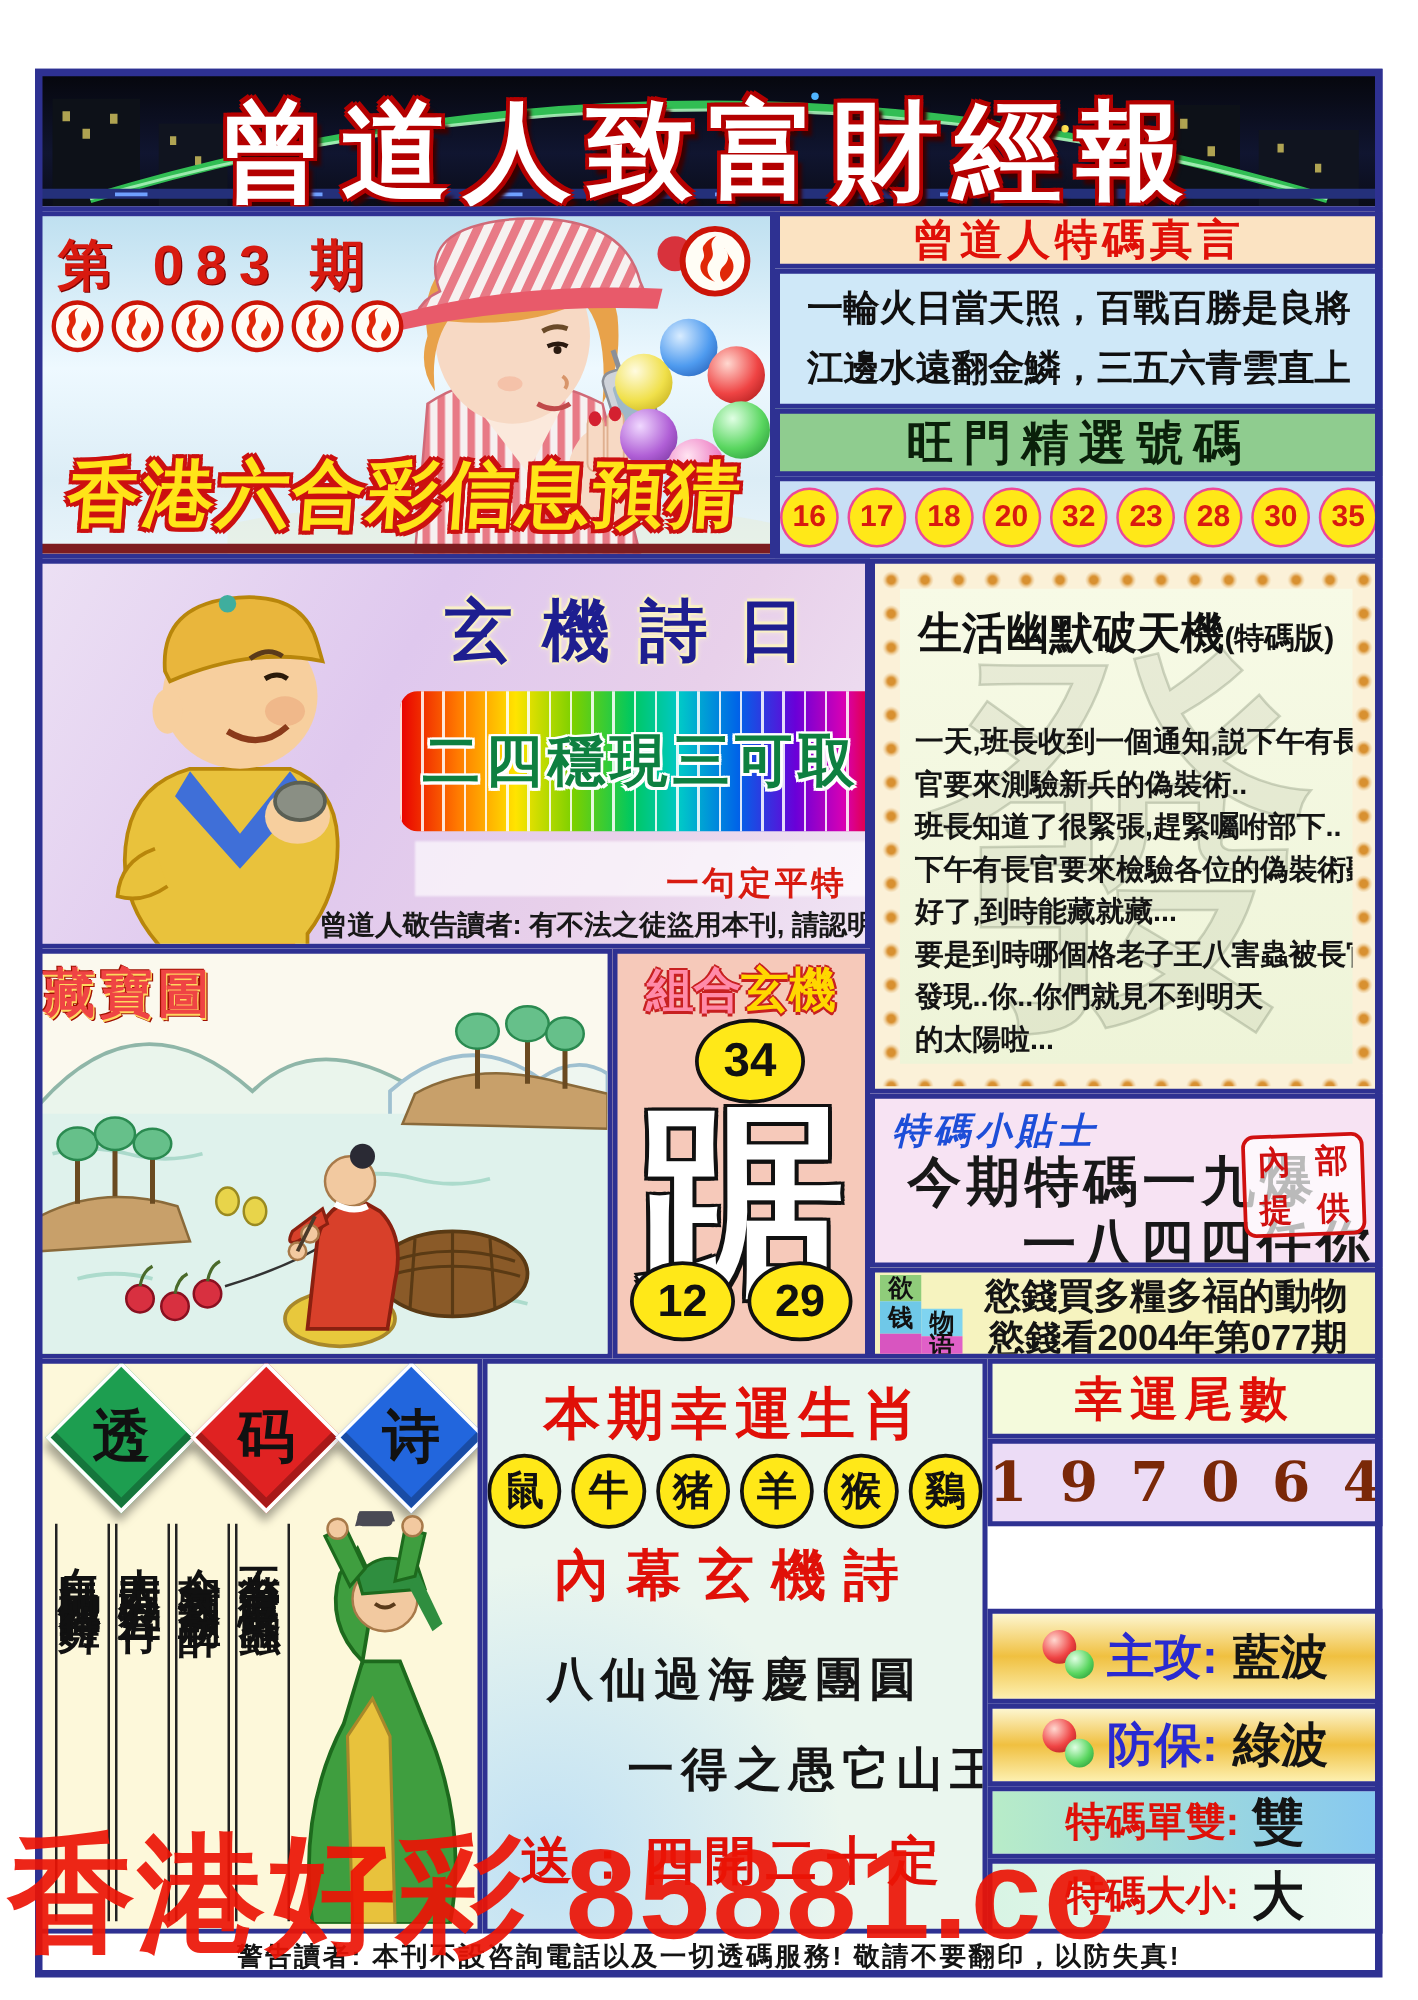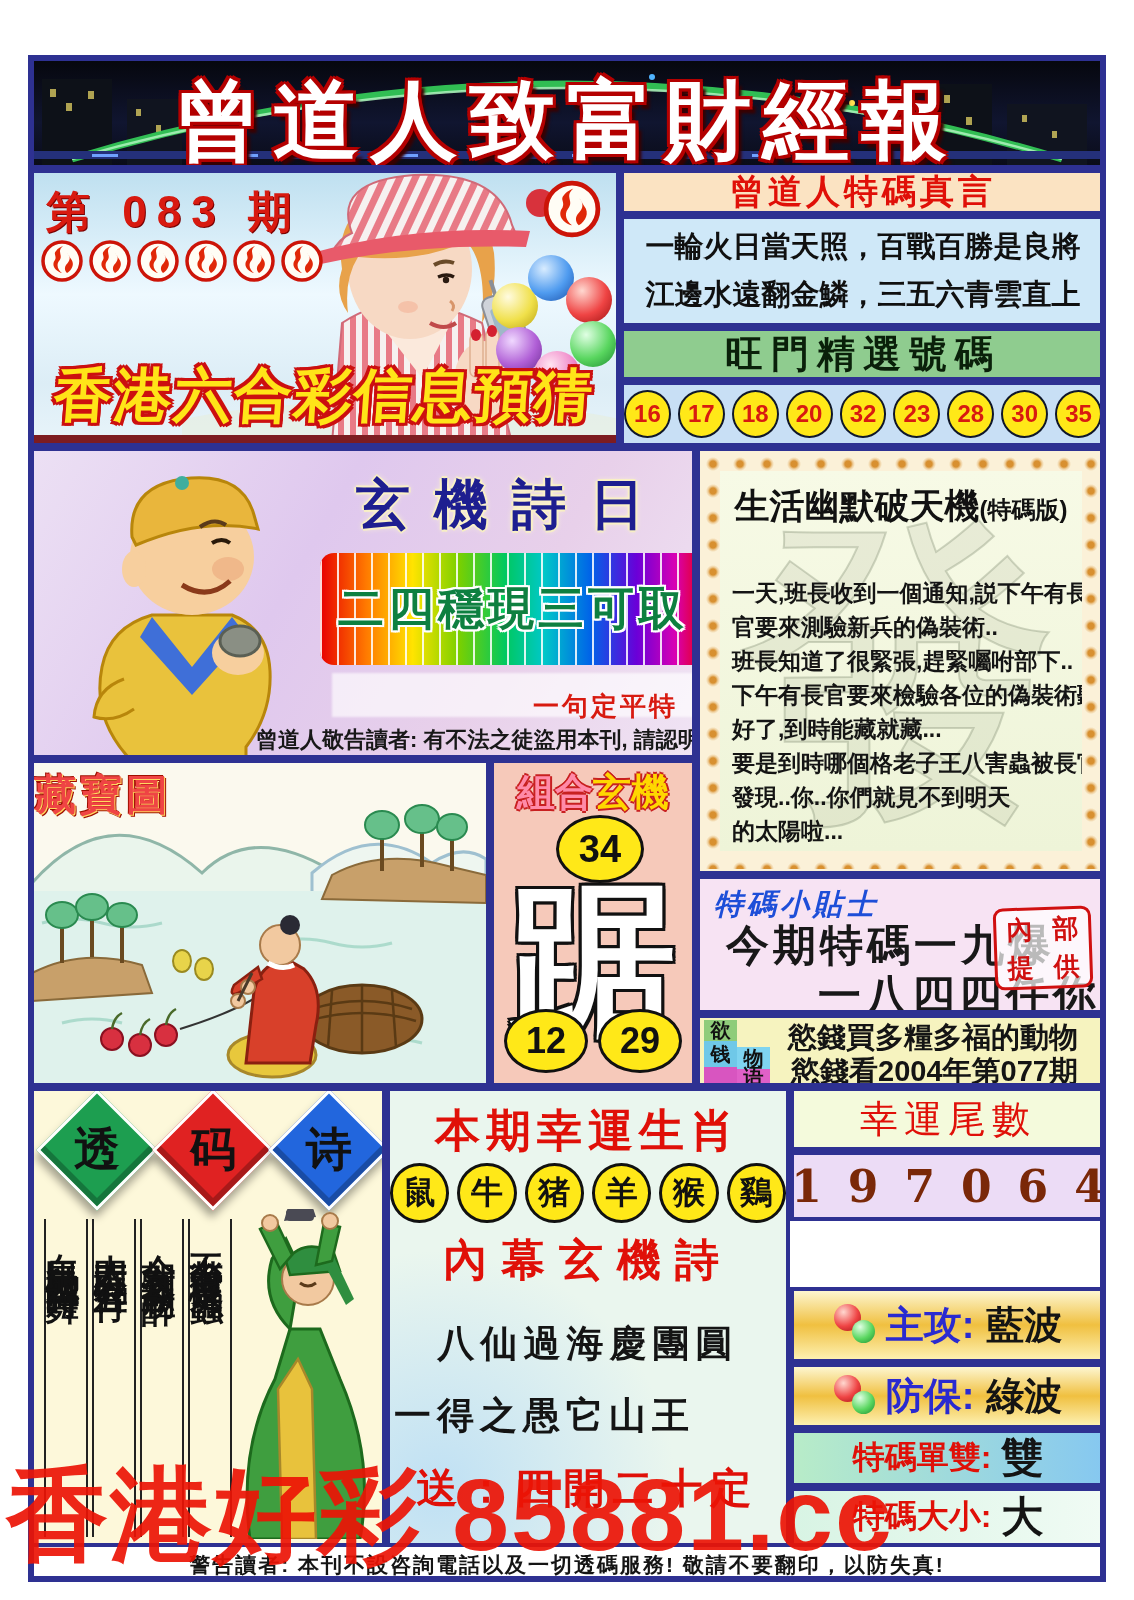--- a/index.html
+++ b/index.html
@@ -44,21 +44,21 @@
      display:flex;align-items:center;justify-content:center;}
   #mx-header span{color:#e01008;font-size:34px;font-weight:900;letter-spacing:4px;}
   #mx-verse{left:620px;top:215px;width:486px;height:112px;background:#cfe8f8;
      display:flex;flex-direction:column;justify-content:space-evenly;}
   #mx-verse div{color:#101010;font-size:29px;font-weight:900;text-align:center;white-space:nowrap;}
   #mx-numtitle{left:620px;top:327px;width:486px;height:54px;background:#8fcc8f;
      display:flex;align-items:center;justify-content:center;}
   #mx-numtitle span{color:#0a200a;font-size:38px;font-weight:900;letter-spacing:8px;}
   #mx-numbers{left:620px;top:381px;width:486px;height:66px;background:#c8dff5;
      display:flex;align-items:center;justify-content:center;gap:7px;}
-  .numball{width:44px;height:44px;border-radius:50%;background:#ffe818;border:2px solid #0f172a;
+  .numball{width:44px;height:44px;border-radius:50%;background:#ffe818;border:2px solid #ec4899;
      display:flex;align-items:center;justify-content:center;color:#d81a10;font-size:24px;font-weight:900;}
   
   #mystic{left:28px;top:447px;width:668px;height:312px;
      background:linear-gradient(120deg,#ece0f4 0%,#dfc8ee 40%,#e8d0ea 70%,#f0e4f4 100%);}
   #mystic .title{position:absolute;left:300px;top:18px;width:360px;text-align:center;
      color:#1e1e90;font-size:54px;font-weight:900;letter-spacing:24px;
      text-shadow:0 0 6px #fff8d0,-2px 0 #f6ecc0,2px 0 #f6ecc0,0 2px #f6ecc0,0 -2px #f6ecc0;}
   .rainbow{position:absolute;left:288px;top:102px;width:386px;height:112px;border-radius:14px;
      background:linear-gradient(90deg,#e80000 0,#ff7a00 12%,#ffe400 24%,#7ad000 36%,#00c860 48%,#00c8c8 58%,#0064e8 70%,#6a00d8 82%,#d800b4 92%,#e80000 100%);
      display:flex;align-items:center;justify-content:center;}
@@ -137,26 +137,26 @@
      font-family:"DejaVu Serif","Liberation Serif",serif;font-size:34px;font-weight:900;color:#111;letter-spacing:6px;}
   
   #lucky{left:386px;top:1087px;width:404px;height:460px;
      background:#eaf6ee;background-image:radial-gradient(circle at 12% 88%,#bfe0f4,transparent 45%);}
   #lucky .t1{position:absolute;left:0;top:10px;width:100%;text-align:center;color:#e01008;font-size:45px;font-weight:900;letter-spacing:6px;}
   .zodiac-row{position:absolute;left:0;top:72px;width:100%;display:flex;justify-content:center;gap:8px;}
   .zod{width:54px;height:54px;border-radius:50%;background:#ffe818;border:3px solid #111;
      display:flex;align-items:center;justify-content:center;color:#111;font-size:32px;font-weight:900;}
   #lucky .t2{position:absolute;left:0;top:140px;width:100%;text-align:center;color:#e01008;font-size:44px;font-weight:900;letter-spacing:14px;}
   #lucky .p1{position:absolute;left:0;top:228px;width:100%;text-align:center;color:#141414;font-size:37px;font-weight:900;letter-spacing:6px;}
-  #lucky .p2{position:absolute;left:4px;top:300px;width:100%;text-align:left;color:#141414;font-size:37px;font-weight:900;letter-spacing:6px;}
+  #lucky .p2{position:absolute;left:17px;top:300px;width:100%;text-align:right;color:#141414;font-size:37px;font-weight:900;letter-spacing:6px;}
   #lucky .gift{position:absolute;left:0;top:370px;width:100%;text-align:center;color:#e01008;font-size:41px;font-weight:900;letter-spacing:8px;}
   
   .prow{left:790px;width:316px;display:flex;align-items:center;justify-content:center;}
   #pr1{top:1087px;height:64px;background:#f4fadc;}
-  #pr1 span{color:#e01008;font-size:38px;font-weight:400;letter-spacing:6px;}
+  #pr1 span{color:#e01008;font-size:38px;font-weight:700;letter-spacing:6px;}
   #pr2{top:1151px;height:70px;background:#ecdcf6;}
   #pr2 span{color:#7a2808;font-size:44px;font-weight:900;font-family:"DejaVu Serif","Liberation Serif",serif;
      letter-spacing:26px;transform:translateX(13px);}
   #pr3{top:1221px;height:66px;background:#d8f8e0;}
   #pr3 span{color:#0ea050;font-size:38px;font-weight:900;letter-spacing:6px;}
   #pr4{top:1287px;height:76px;background:linear-gradient(180deg,#fdf6d0,#f0c040 50%,#fdf0b0);}
   #pr5{top:1363px;height:66px;background:linear-gradient(180deg,#fdf6d0,#f0c040 50%,#fdf0b0);}
   .wave-label{color:#2a2ad0;font-size:38px;font-weight:900;}
   .wave-value{color:#141414;font-size:38px;font-weight:900;margin-left:12px;}
   #pr6{top:1429px;height:58px;background:linear-gradient(90deg,#b8ecc8,#86c8f0);}

